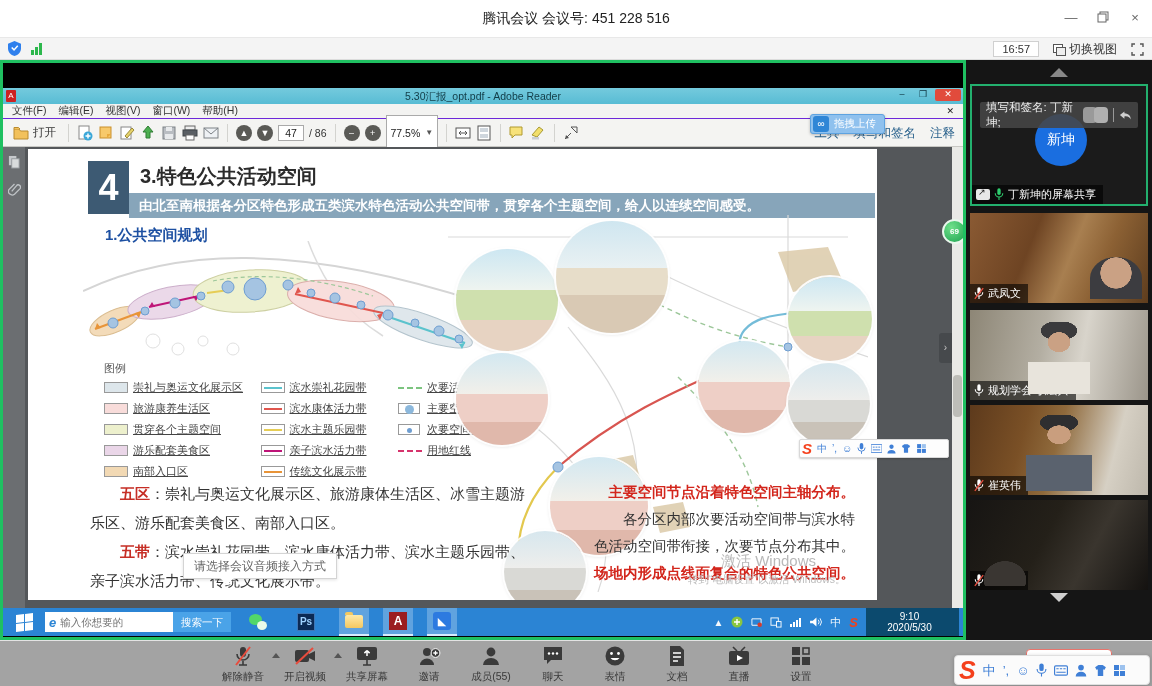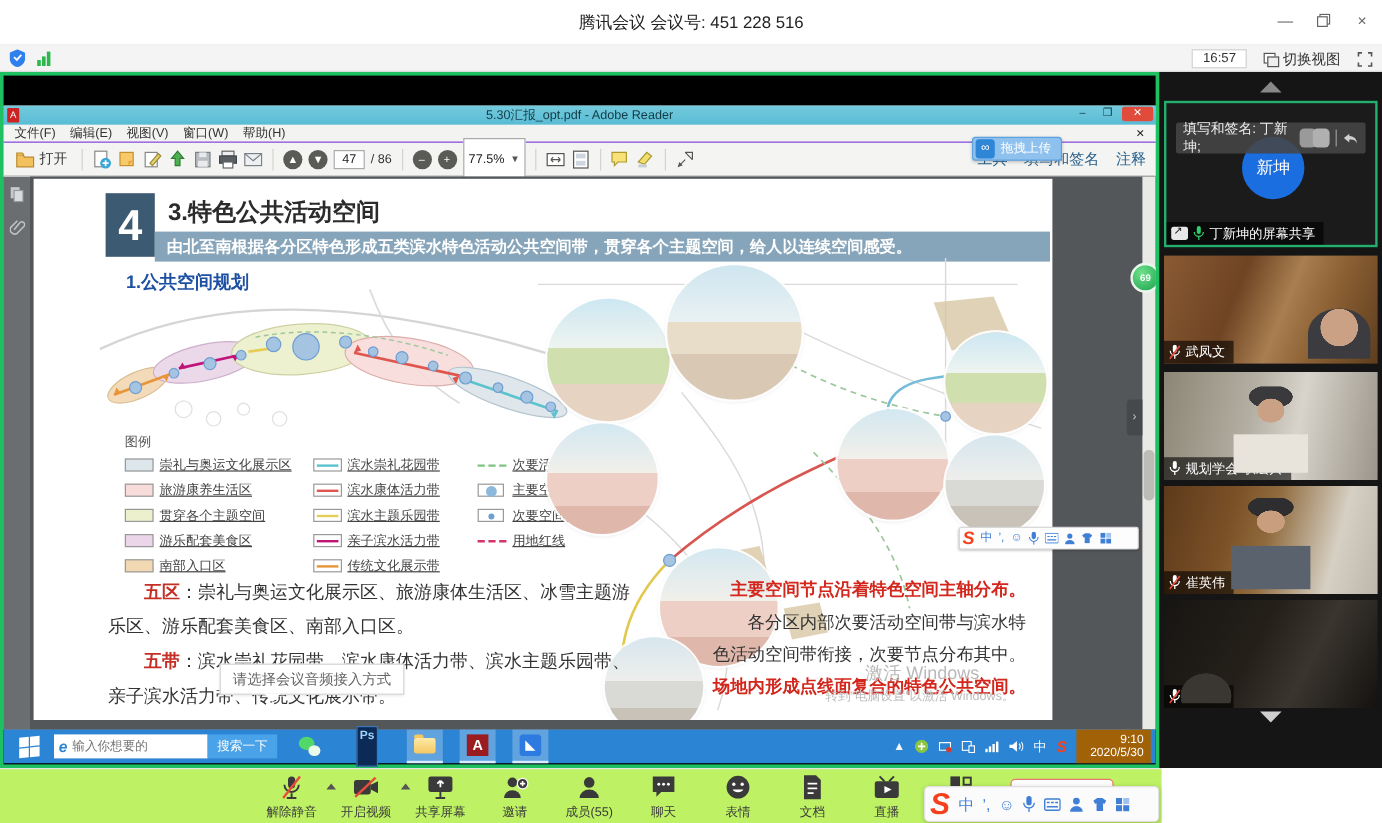--- a/index.html
+++ b/index.html
@@ -120,28 +120,28 @@
   .winflag i { background:#fff; }
   .searchbox { width:128px; height:20px; background:#fff; display:flex; align-items:center; gap:4px; padding:0 4px; }
   .searchbox .e { color:#2b84d4; font-weight:bold; font-size:13px; font-style:italic; }
   .searchbox input { border:none; outline:none; width:86px; font-size:10.5px; color:#555; font-family:"Liberation Sans",sans-serif; }
   .searchgo { height:20px; background:#4aa3e8; color:#fff; font-size:10.5px; padding:0 8px; line-height:20px; cursor:pointer; }
   .tb-ic { width:30px; height:28px; display:flex; align-items:center; justify-content:center; cursor:pointer; }
   .tb-ic.open { background:rgba(255,255,255,.25); border-bottom:2px solid #d6ecff; }
   .wechat { width:18px; height:16px; position:relative; }
   .wechat:before { content:""; position:absolute; left:0; top:0; width:13px; height:11px; border-radius:50%; background:#52d769; }
   .wechat:after { content:""; position:absolute; right:0; bottom:0; width:10px; height:9px; border-radius:50%; background:#eafbe9; }
-  .psico { width:18px; height:34px; background:#0b2a55; border:1px solid #3f76b5; color:#9fd2ff; font-size:10px; font-weight:bold; text-align:center; line-height:16px; }
+  .psico { width:18px; height:18px; background:#0b2a55; border:1px solid #3f76b5; color:#9fd2ff; font-size:10px; font-weight:bold; text-align:center; line-height:16px; }
   .folderico { width:18px; height:13px; background:linear-gradient(#ffe9a8,#f4c860); border-radius:2px; position:relative; }
   .folderico:before { content:""; position:absolute; left:0; top:-3px; width:8px; height:3px; background:#f4c860; border-radius:2px 2px 0 0; }
   .acroico { width:18px; height:18px; background:#9b1c20; color:#fff; font-size:12px; font-weight:bold; text-align:center; line-height:18px; }
   .mtgico { width:18px; height:18px; background:#2d7ae0; border-radius:3px; color:#fff; font-size:11px; text-align:center; line-height:18px; }
   .tray { margin-left:auto; display:flex; align-items:center; gap:8px; padding-right:4px; color:#fff; }
   .tray .t { font-size:10px; opacity:.95; }
-  .clockblk { width:62px; height:28px; background:#a16207; color:#fff; font-size:10px; text-align:right; padding:3px 6px 0 0; line-height:11px; }
+  .clockblk { width:93px; height:28px; background:#0c4a6e; color:#fff; font-size:10px; text-align:center; padding:3px 6px 0 0; line-height:11px; }
 
   
   .panel { position:relative; width:186px; height:580px; background:#151515; }
   .arr { width:0; height:0; border-left:9px solid transparent; border-right:9px solid transparent; position:absolute; left:84px; cursor:pointer; }
   .arr.up { border-bottom:9px solid #888; top:8px; }
   .arr.dn { border-top:9px solid #cfcfcf; top:533px; }
   .tile { position:absolute; left:4px; width:178px; overflow:hidden; background:#242424; }
   .tile .nm { position:absolute; left:0; bottom:0; display:flex; align-items:center; gap:4px; background:rgba(0,0,0,.6); color:#fff; font-size:11px; padding:2px 7px 2px 4px; }
   .spk { top:24px; height:122px; border:2px solid #23b06e; background:#1b1b1b; }
   .spk .banner { position:absolute; left:8px; right:8px; top:16px; height:26px; background:rgba(70,70,70,.88); border-radius:2px; display:flex; align-items:center; gap:5px; padding:0 6px; color:#eee; font-size:11.5px; }
@@ -155,21 +155,21 @@
   .t2:after { content:""; position:absolute; right:6px; bottom:4px; width:52px; height:42px; border-radius:50% 50% 0 0; background:radial-gradient(circle at 50% 38%,#caa184 0 42%,#3c3c40 43%); }
   .t3 { top:250px; height:90px; background:linear-gradient(100deg,#8d8676 0%,#b3aea2 40%,#d8d4cb 62%,#9b958a 100%); }
   .t3:after { content:""; position:absolute; left:58px; top:12px; width:62px; height:72px; background:radial-gradient(ellipse 50% 38% at 50% 28%,#caa184 0 36%,rgba(0,0,0,0) 37%),radial-gradient(ellipse 56% 26% at 50% 12%,#3a3a3c 0 52%,rgba(0,0,0,0) 53%),linear-gradient(rgba(0,0,0,0) 55%,#e8e4dc 56%); }
   .t4 { top:345px; height:90px; background:linear-gradient(105deg,#5d3a1c 0%,#7a5026 30%,#8f6a3c 48%,#d6d0c4 78%,#bdb7ab 100%); }
   .t4:after { content:""; position:absolute; left:56px; top:10px; width:66px; height:76px; background:radial-gradient(ellipse 46% 32% at 50% 26%,#c99e7e 0 38%,rgba(0,0,0,0) 39%),radial-gradient(ellipse 52% 22% at 50% 10%,#2e2e30 0 55%,rgba(0,0,0,0) 56%),linear-gradient(rgba(0,0,0,0) 52%,#5a626e 53%); }
   .t5 { top:440px; height:90px; background:linear-gradient(118deg,#171513 0%,#242019 42%,#3a352e 66%,#141210 100%); }
   .t5:after { content:""; position:absolute; left:8px; bottom:4px; width:54px; height:30px; background:radial-gradient(ellipse at 50% 80%,#3a3632 0 55%,rgba(0,0,0,0) 56%); }
   .micS { flex:none; }
 
   
-  .bbar { position:absolute; left:0; top:640px; width:968px; height:46px; background:#bef264; border-top:1px solid #e3e3e3; }
+  .bbar { position:absolute; left:0; top:640px; width:1152px; height:46px; background:#a3a3a3; border-top:1px solid #e3e3e3; }
   .bitems { position:absolute; left:212px; top:3px; display:flex; gap:0; }
   .bitem { width:62px; display:flex; flex-direction:column; align-items:center; gap:2px; cursor:pointer; position:relative; }
   .bitem .lbl { font-size:10.5px; color:#3a3a3a; white-space:nowrap; }
   .bitem .ic { height:24px; display:flex; align-items:center; justify-content:center; color:#3a3a3a; }
   .caret { position:absolute; right:2px; top:9px; width:0; height:0; border-left:4px solid transparent; border-right:4px solid transparent; border-bottom:5px solid #555; }
   .leavebtn { position:absolute; right:40px; top:8px; width:86px; height:28px; border:1px solid #e8756d; border-radius:4px; background:#fff; color:#e8564e; font-size:13px; text-align:center; line-height:26px; cursor:pointer; }
   .sogou-big { position:absolute; right:2px; top:14px; width:196px; height:30px; background:#fbfbfb; border:1px solid #e0e0e0; border-radius:4px; display:flex; align-items:center; gap:7px; padding:0 8px 0 4px; box-shadow:0 1px 4px rgba(0,0,0,.2); z-index:5; }
   .sogou-big .sg-s { font-size:25px; line-height:26px; }
   .sogou-big .sg-i { font-size:13px; color:#3f7fd6; }
   .sg-grid { display:grid; grid-template-columns:5px 5px; grid-template-rows:5px 5px; gap:1px; }

